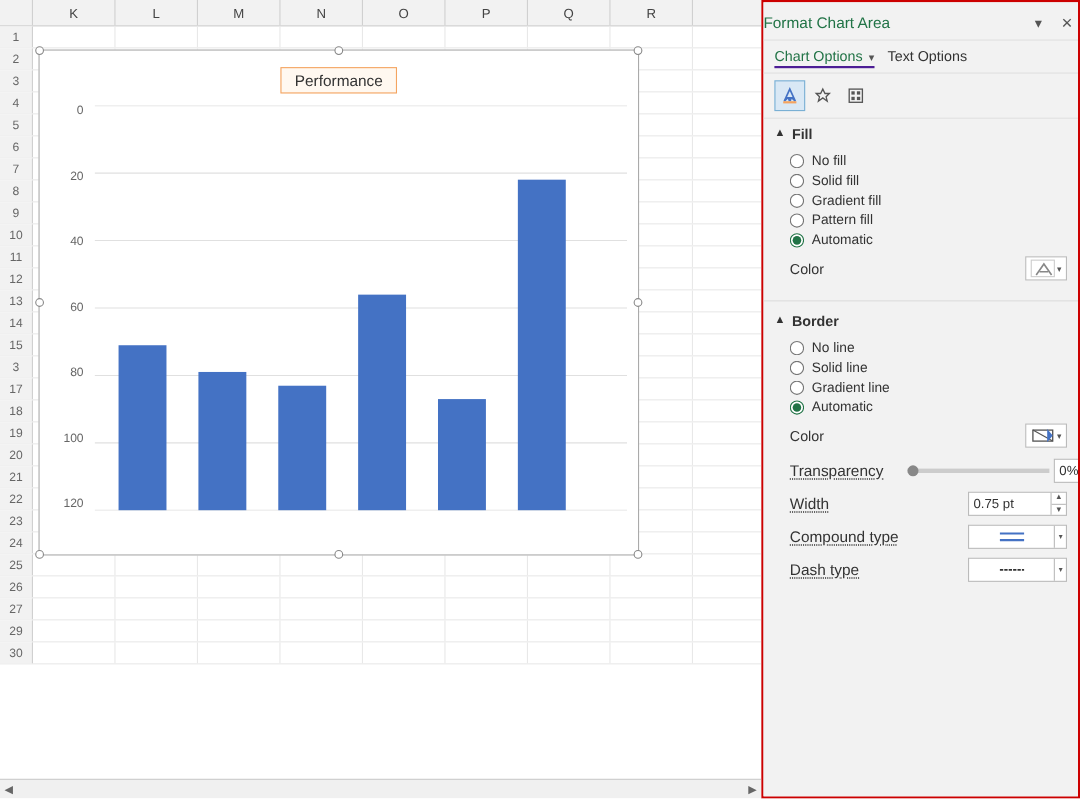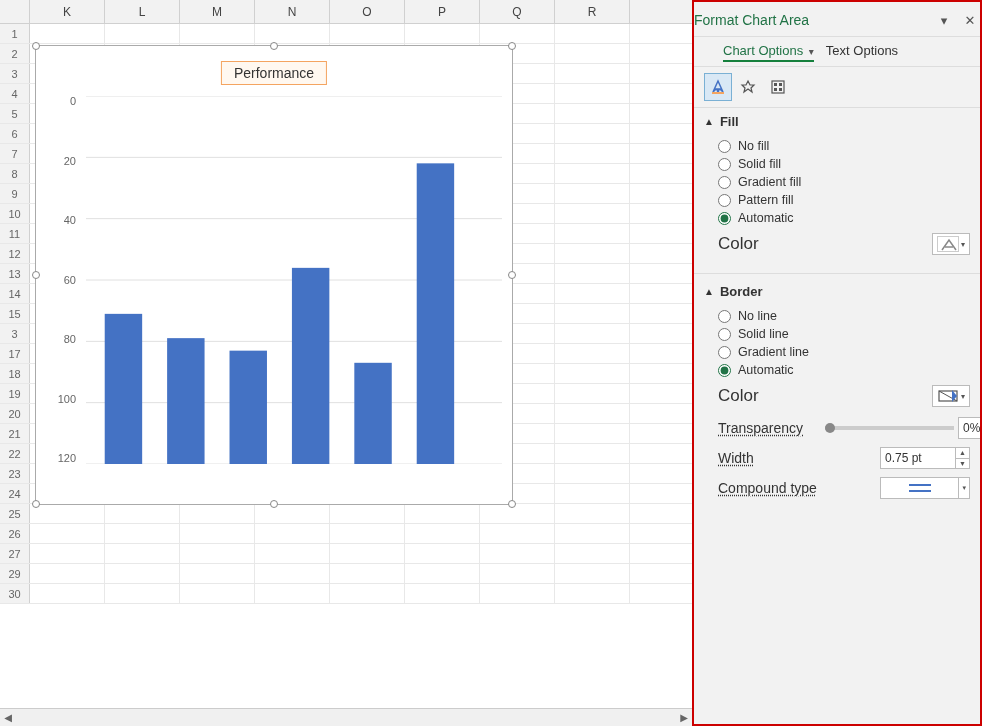--- a/index.html
+++ b/index.html
@@ -65,21 +65,21 @@
       width: 75px;
       min-width: 75px;
       border-right: 1px solid #e8e8e8;
     }
 
     
     .chart-container {
       position: absolute;
       top: 45px;
       left: 35px;
-      width: 478px;
+      width: 546px;
       height: 460px;
       border: 1px solid #aaa;
       background: #fff;
     }
     .chart-selection-handle {
       position: absolute;
       width: 8px;
       height: 8px;
       background: white;
       border: 1px solid #888;
@@ -195,22 +195,21 @@
       background: #f2f2f2;
     }
     .panel-tab {
       font-size: 13px;
       color: #333;
       cursor: pointer;
       padding-bottom: 2px;
     }
     .panel-tab.active {
       color: #217346;
-      border-bottom: 2px solid #15803d;
-      margin-left: 19px;
+      border-bottom: 2px solid #4c1d95;
     }
     .panel-tab-arrow {
       font-size: 10px;
       color: #555;
       margin-left: 2px;
     }
 
     .panel-icons-row {
       display: flex;
       gap: 2px;
@@ -282,21 +281,21 @@
       cursor: pointer;
     }
 
     .color-row {
       display: flex;
       align-items: center;
       justify-content: space-between;
       padding: 6px 0;
     }
     .color-label {
-      font-size: 17px;
+      font-size: 13px;
       color: #333;
     }
     .color-picker-btn {
       display: flex;
       align-items: center;
       border: 1px solid #bbb;
       background: #fff;
       padding: 2px 4px;
       cursor: pointer;
       gap: 2px;
@@ -956,15 +955,31 @@
           <div class="field-select-value">
             <svg width="24" height="14" viewBox="0 0 24 14">
               <line x1="1" y1="4" x2="23" y2="4" stroke="#4472c4" stroke-width="2"></line>
               <line x1="1" y1="10" x2="23" y2="10" stroke="#4472c4" stroke-width="2"></line>
             </svg>
           </div>
           <div class="select-arrow">▾</div>
         </div>
       </div>
 
+      <div class="field-row">
+        <span class="field-label">Dash type</span>
+        <div class="field-select-btn">
+          <div class="field-select-value">
+            <svg width="24" height="14" viewBox="0 0 24 14">
+              <line x1="1" y1="7" x2="4" y2="7" stroke="#333" stroke-width="1.5"></line>
+              <line x1="5" y1="7" x2="8" y2="7" stroke="#333" stroke-width="1.5"></line>
+              <line x1="9" y1="7" x2="12" y2="7" stroke="#333" stroke-width="1.5"></line>
+              <line x1="13" y1="7" x2="16" y2="7" stroke="#333" stroke-width="1.5"></line>
+              <line x1="17" y1="7" x2="20" y2="7" stroke="#333" stroke-width="1.5"></line>
+              <line x1="21" y1="7" x2="23" y2="7" stroke="#333" stroke-width="1.5"></line>
+            </svg>
+          </div>
+          <div class="select-arrow">▾</div>
+        </div>
+      </div>
     </div>
   </div>
 </div>
 
 </body></html>

